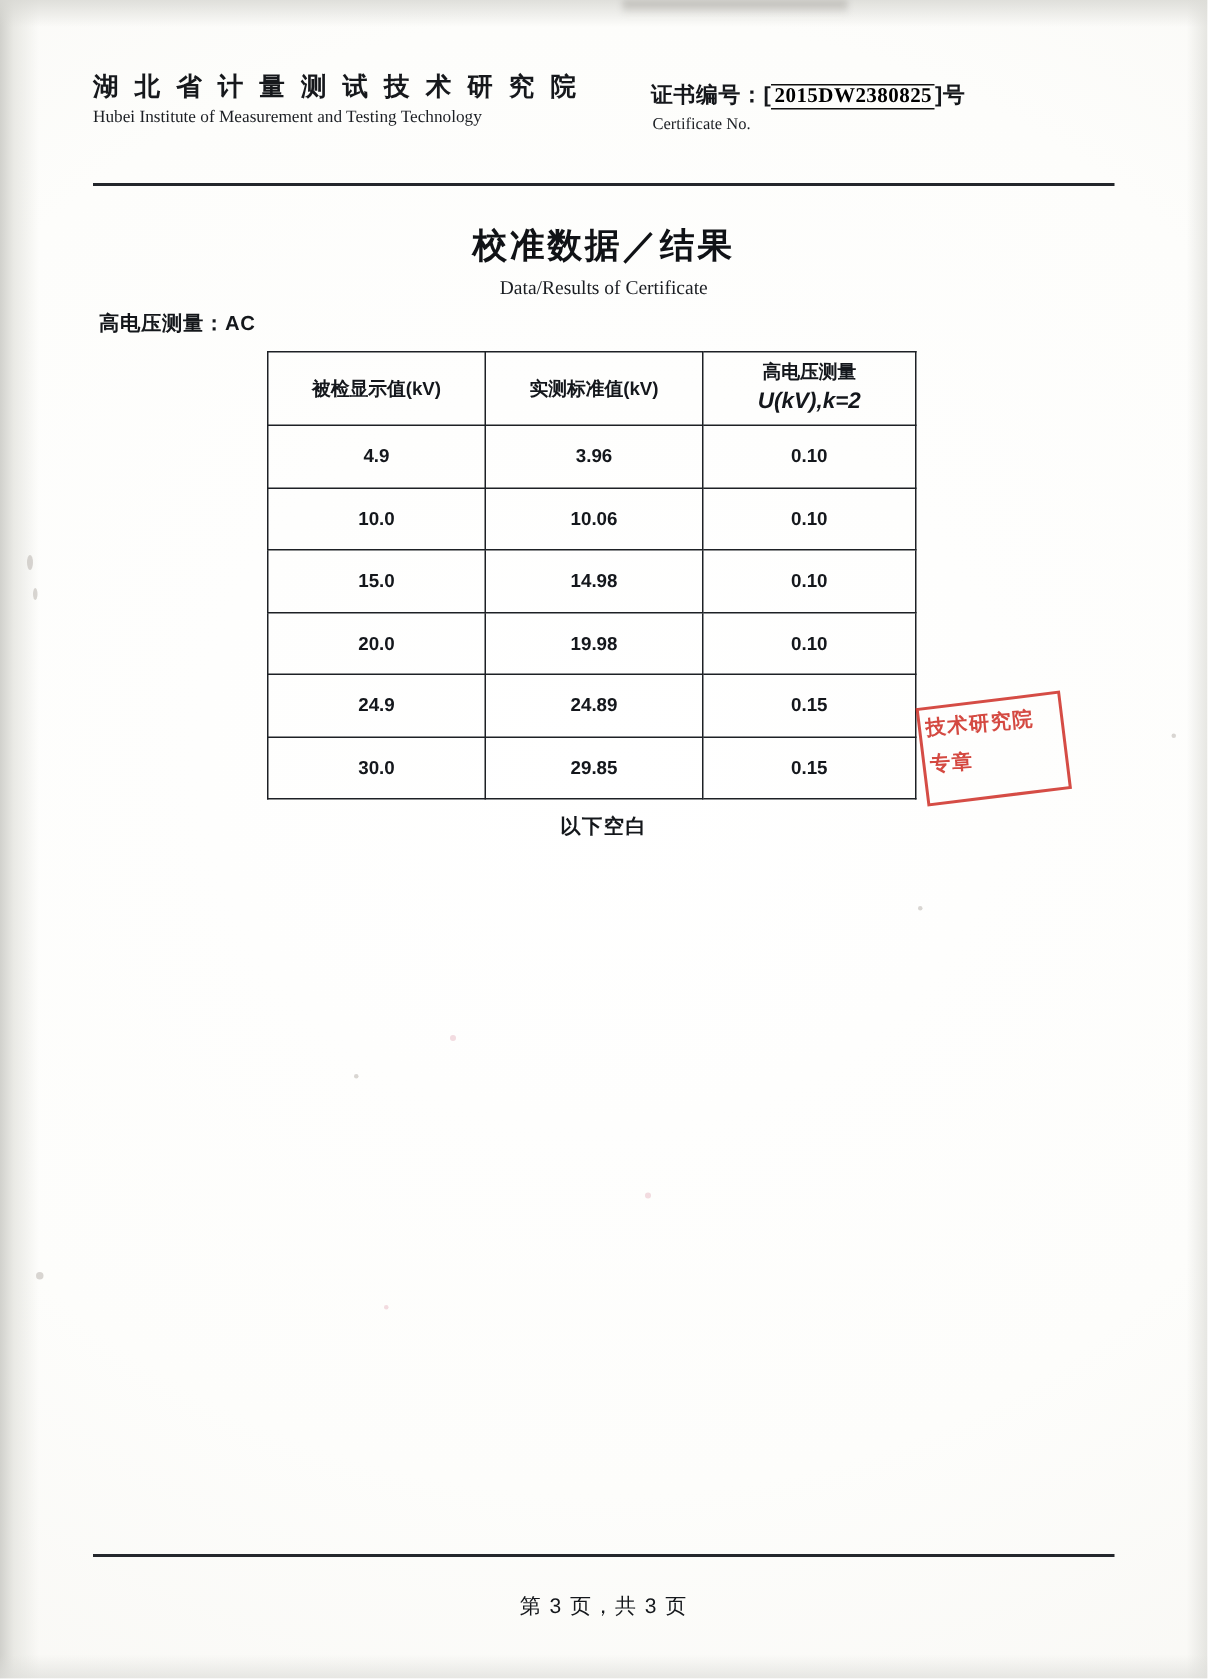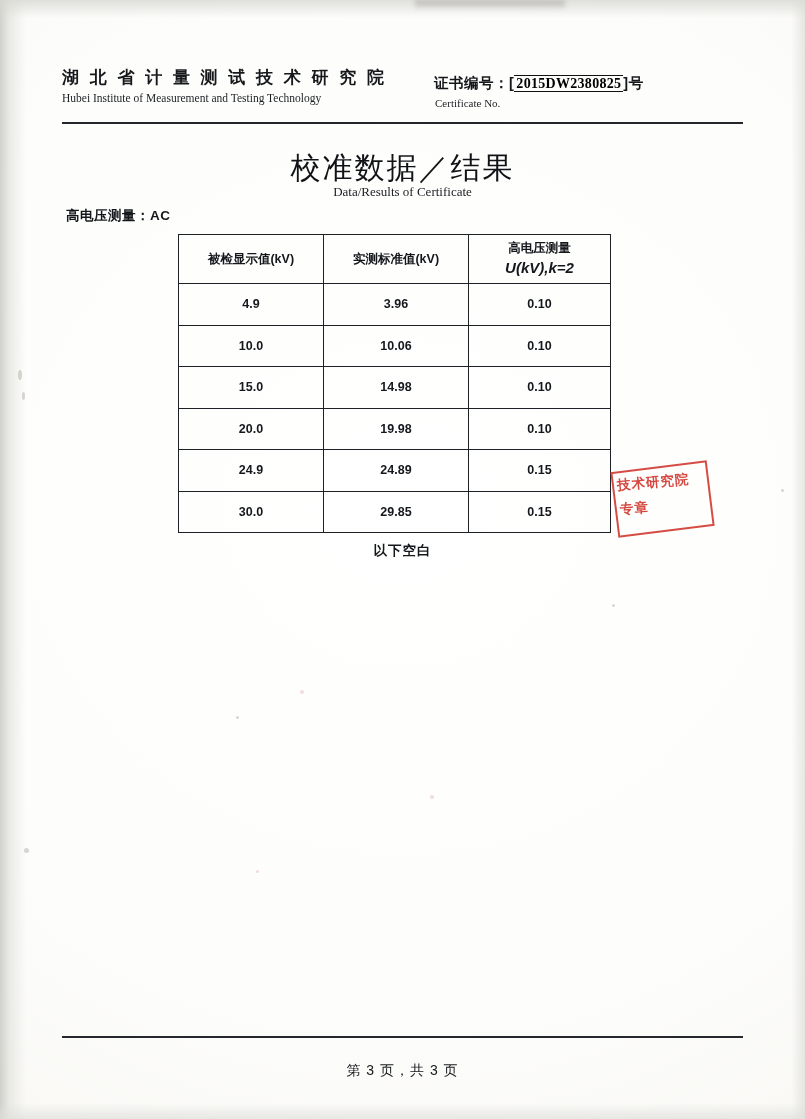--- a/index.html
+++ b/index.html
@@ -50,21 +50,21 @@
     position: absolute;
     left: 415px; top: 0; width: 150px; height: 10px;
     background: linear-gradient(to bottom, #b9b7b2, rgba(255,255,255,0));
     filter: blur(2px);
   }
 
   
   .header {
     position: absolute;
     left: 62px;
-    top: 66px;
+    top: 46px;
     right: 62px;
     height: 46px;
   }
   .inst-cn {
     font-family: "Liberation Sans", sans-serif;
     font-weight: bold;
     font-size: 17px;
     letter-spacing: 3px;
     color: #16181c;
     white-space: nowrap;
@@ -115,22 +115,22 @@
     background: #23262b;
   }
 
   
   .title-cn {
     position: absolute;
     left: 0; right: 0;
     top: 148px;
     text-align: center;
     font-family: "Liberation Sans", sans-serif;
-    font-weight: normal;
-    font-size: 30px;
+    font-weight: bold;
+    font-size: 23px;
     letter-spacing: 2px;
     color: #101216;
   }
   .title-en {
     position: absolute;
     left: 0; right: 0;
     top: 184px;
     text-align: center;
     font-family: "Liberation Serif", serif;
     font-size: 13px;

